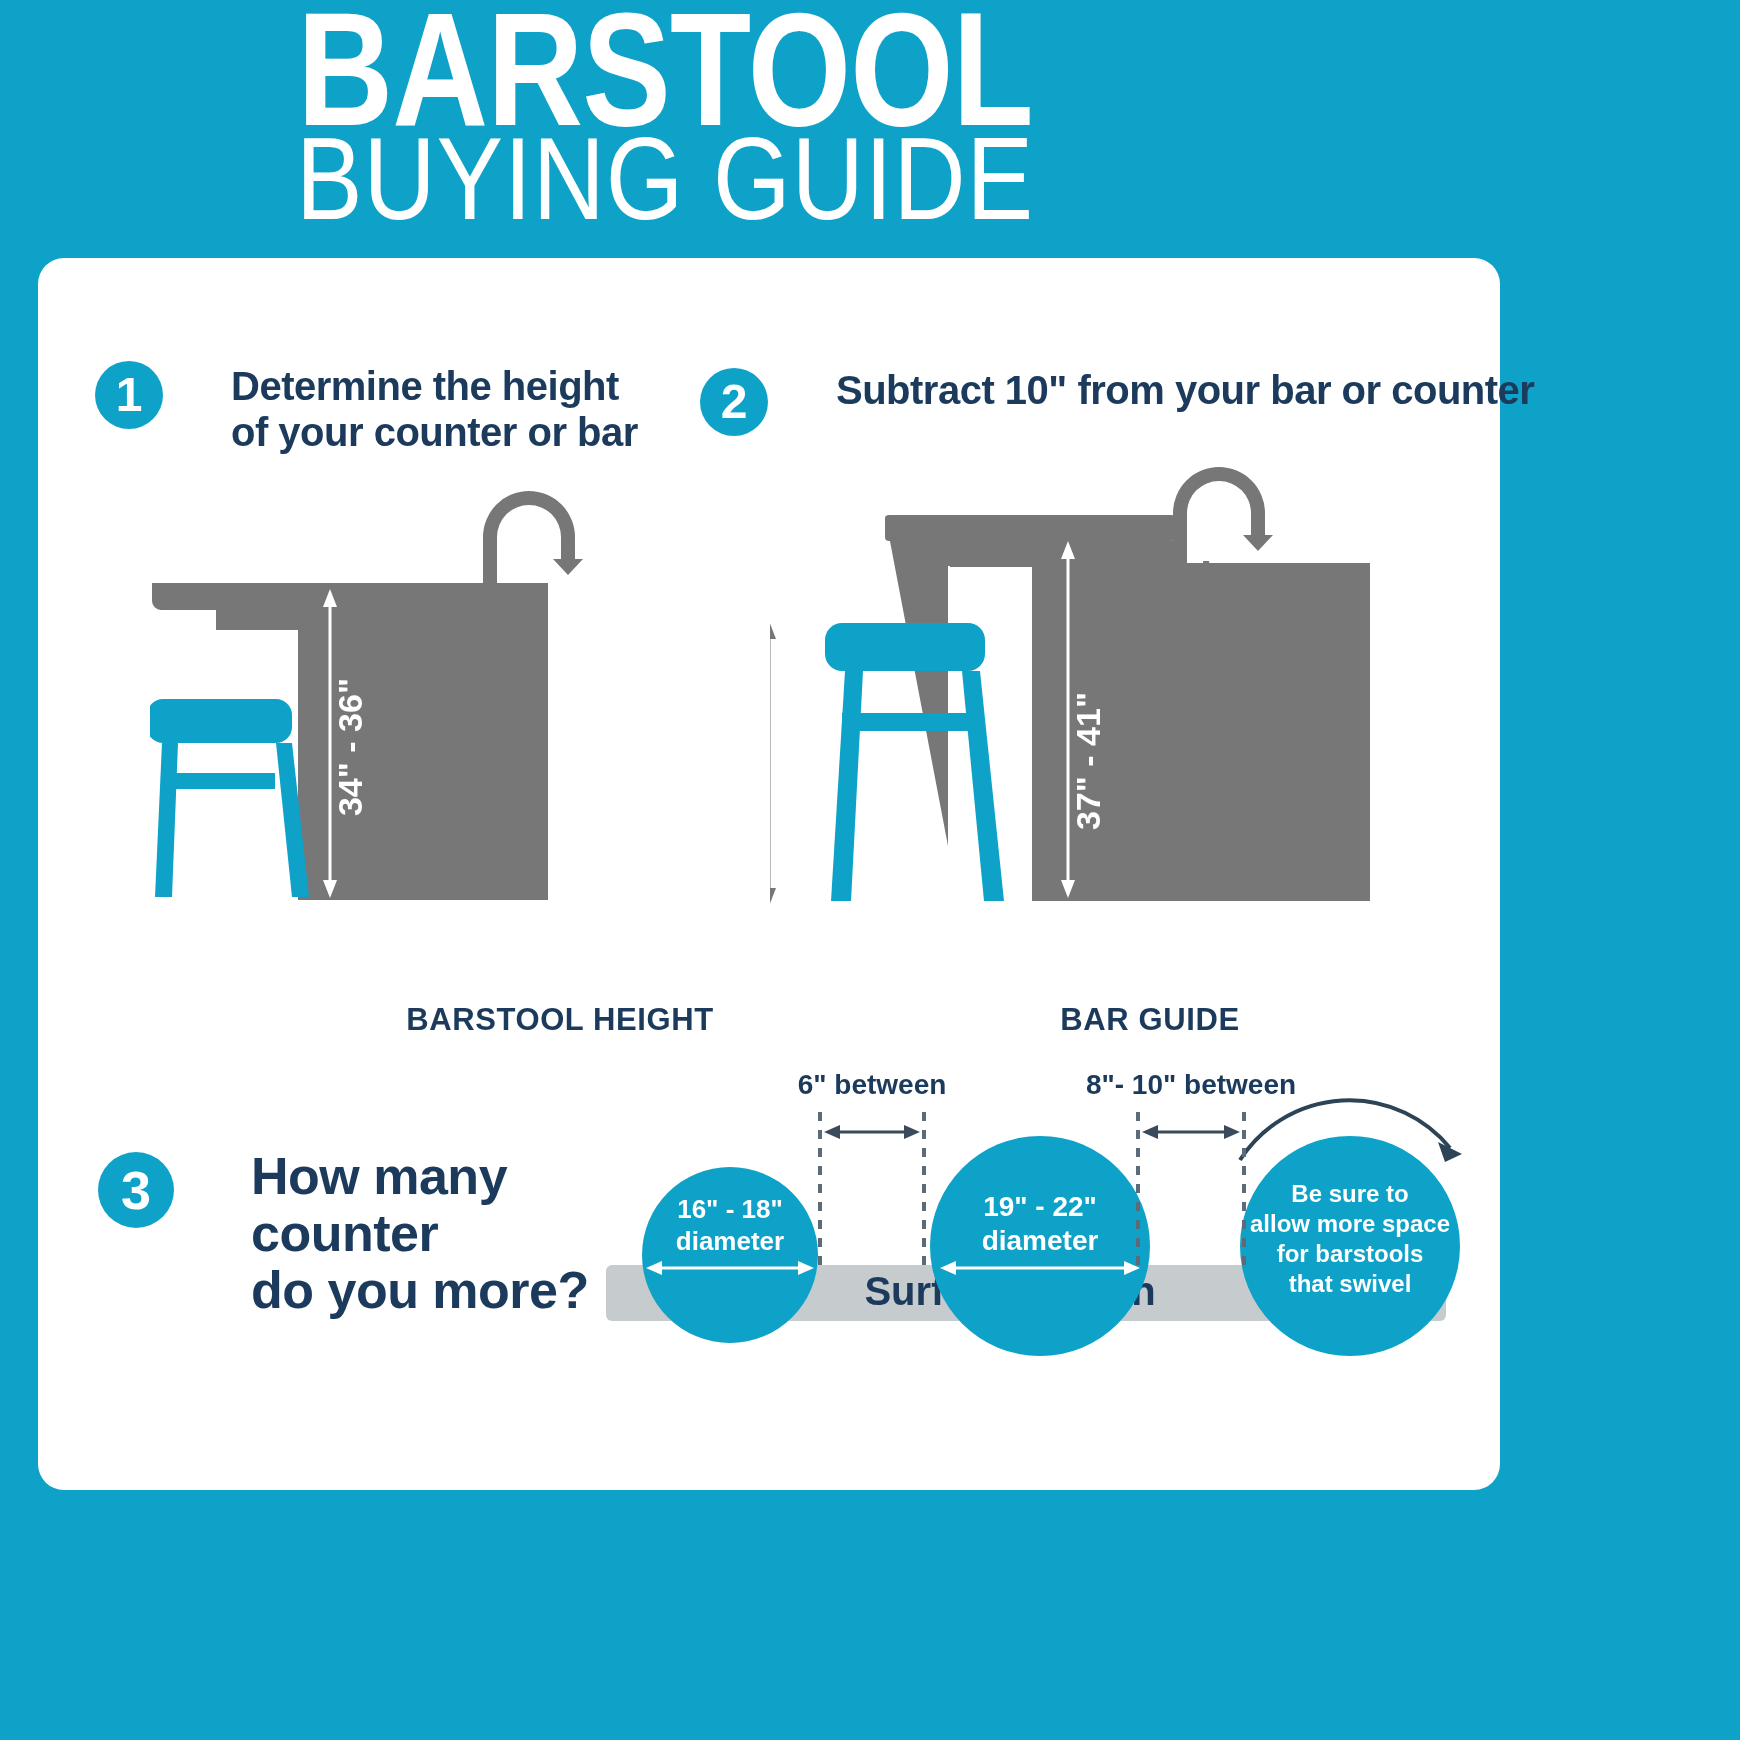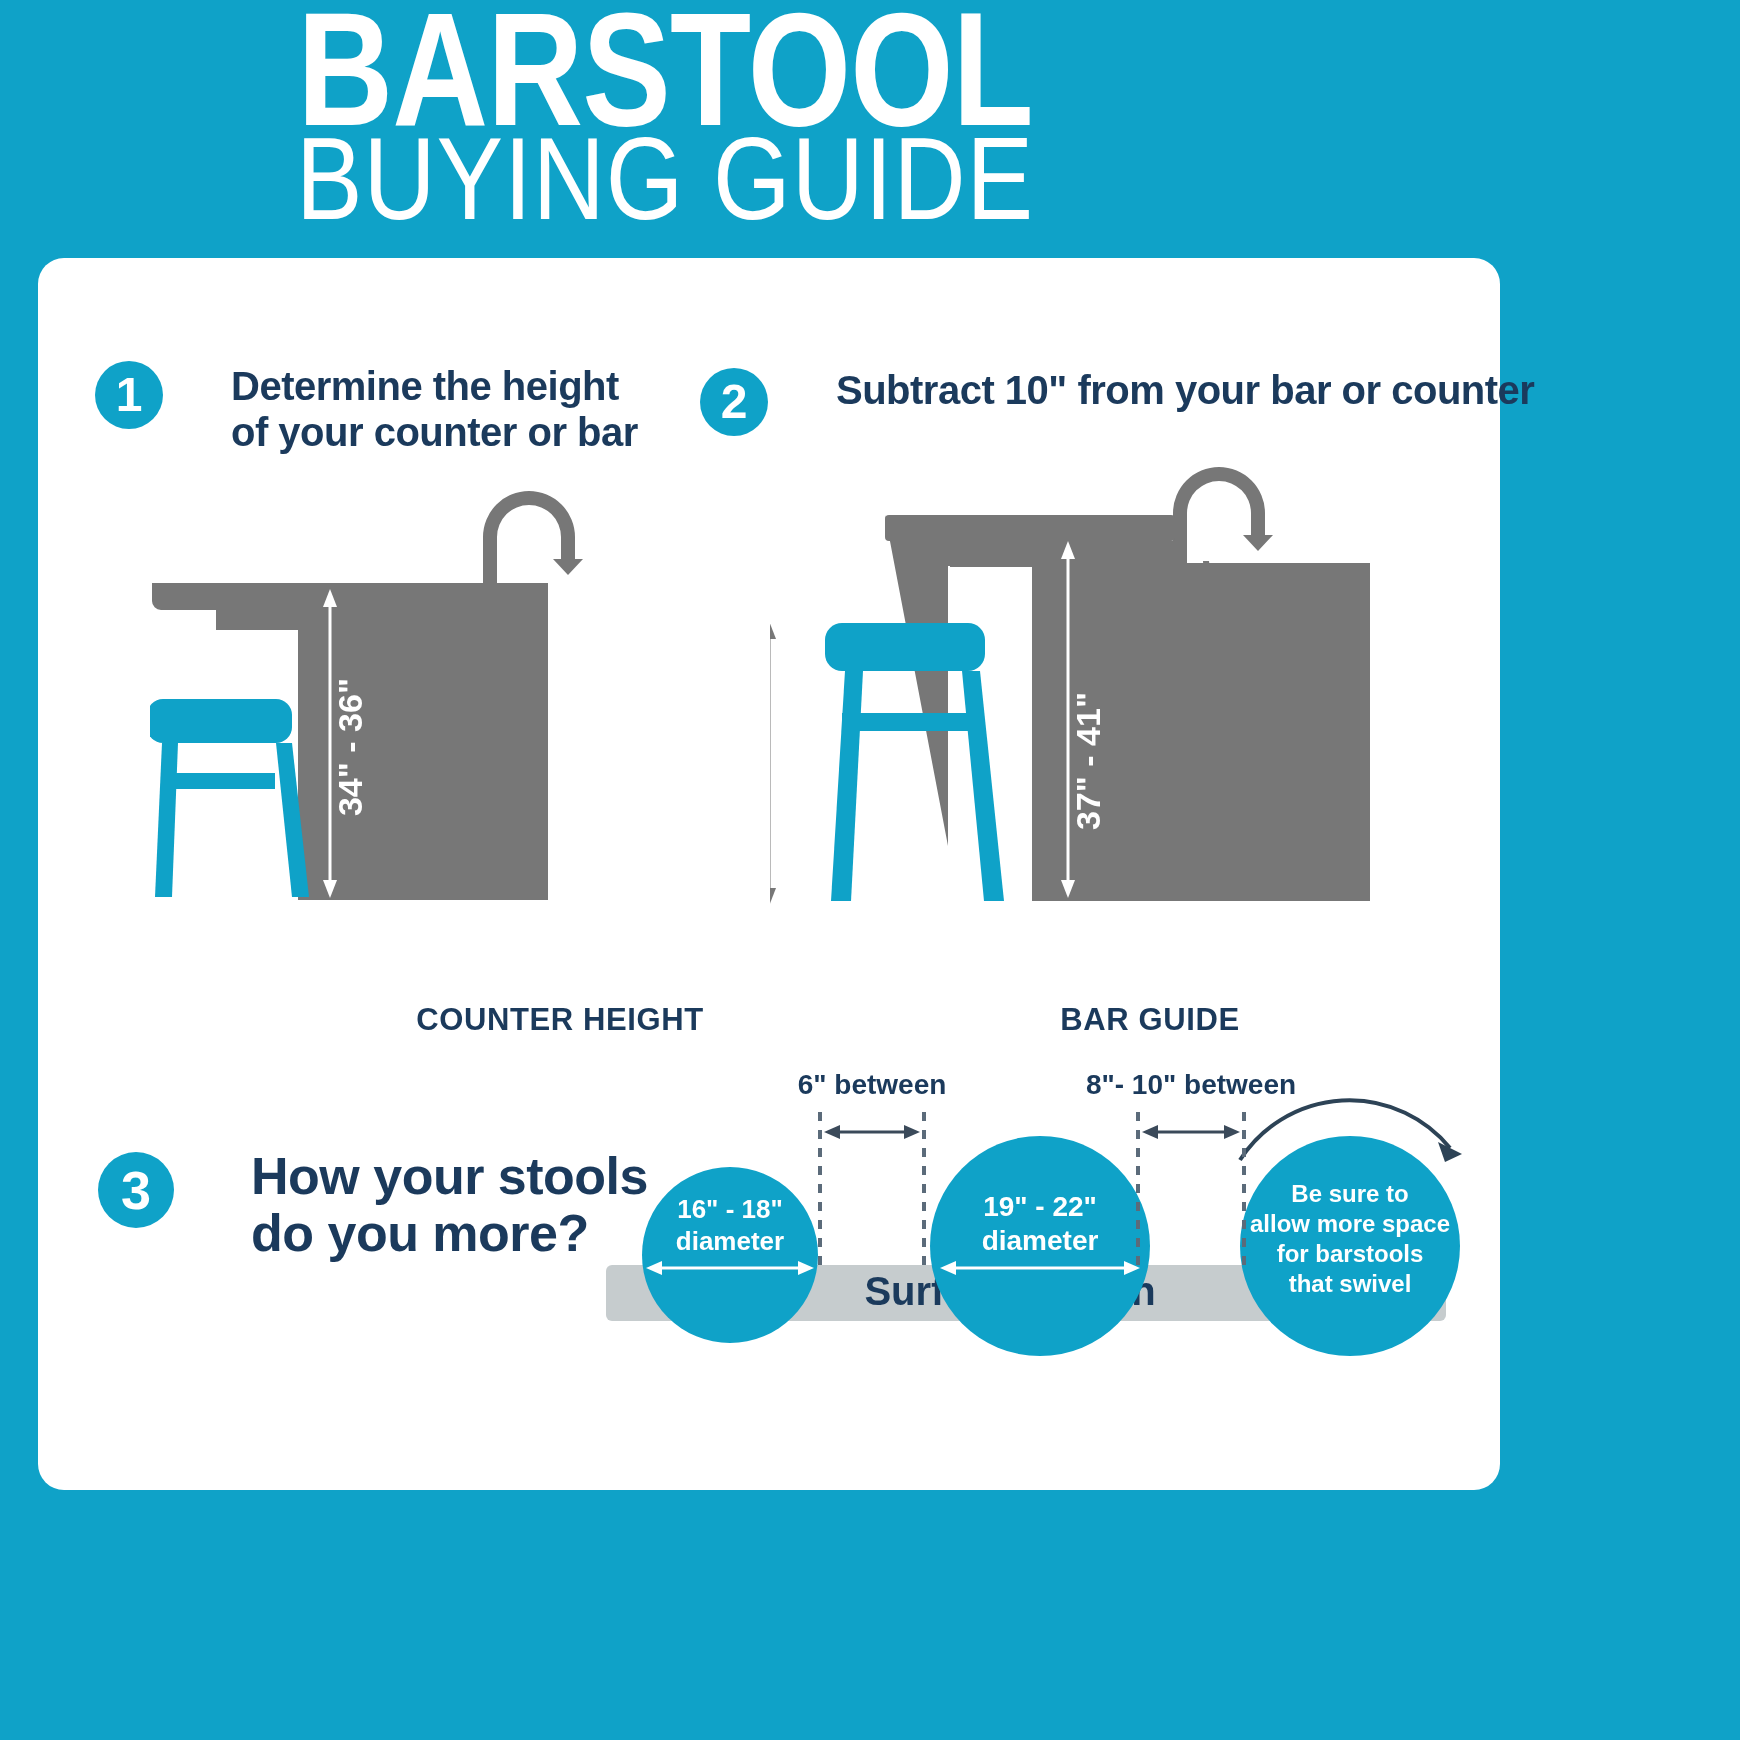--- a/index.html
+++ b/index.html
@@ -195,21 +195,21 @@
   <text class="dim-label" x="-105" y="347" font-size="34" text-anchor="middle" transform="rotate(-90 -105 347)">24" - 26"</text>
 
   <g stroke="#ffffff" stroke-width="3" fill="none">
     <line x1="180" y1="148" x2="180" y2="428"></line>
   </g>
   <polygon points="180,134 173,152 187,152" fill="#ffffff"></polygon>
   <polygon points="180,443 173,425 187,425" fill="#ffffff"></polygon>
   <text class="dim-label-white" x="212" y="292" font-size="34" text-anchor="middle" transform="rotate(-90 212 292)">34" - 36"</text>
 </svg>
 
-<div class="caption" id="cap-counter">COUNTER HEIGHT</div>
+<div class="caption" id="cap-counter">BARSTOOL HEIGHT</div>
 
 <svg id="diagram-bar" viewBox="0 0 600 510">
 
   <g fill="#777777">
     <path d="M403 58 a46 46 0 0 1 92 0 l0 8 -14 0 0 -8 a32 32 0 0 0 -64 0 l0 52 -14 0 z"></path>
     <rect x="403" y="96" width="14" height="42"></rect>
     <path d="M481 62 l14 0 0 18 8 0 -15 16 -15 -16 8 0 z"></path>
     <rect x="388" y="132" width="44" height="38" rx="2"></rect>
     <rect x="426" y="140" width="22" height="30" rx="2"></rect>
     <path d="M433 106 l6 0 4 34 -8 0 z"></path>
@@ -245,21 +245,21 @@
   </g>
   <polygon points="298,86 291,104 305,104" fill="#ffffff"></polygon>
   <polygon points="298,443 291,425 305,425" fill="#ffffff"></polygon>
   <text class="dim-label-white" x="330" y="306" font-size="34" text-anchor="middle" transform="rotate(-90 330 306)">37" - 41"</text>
 </svg>
 
 <div class="caption" id="cap-bar">BAR GUIDE</div>
 
 <div class="step-badge" id="badge-3">3</div>
 <div class="step-title" id="title-3">
-  <div>How your stools</div>
+  <div>How many counter</div>
   <div>do you more?</div>
 </div>
 
 <svg id="diagram-spacing" viewBox="0 0 880 320">
 
   <rect x="16" y="215" width="840" height="56" rx="6" fill="#c6ccce"></rect>
   <text class="svg-text-navy" x="420" y="255" font-size="40" text-anchor="middle">Surface Length</text>
 
   <circle cx="140" cy="205" r="88" fill="#0fa2c8"></circle>
   <text class="svg-text-white" x="140" y="168" font-size="26" text-anchor="middle">16" - 18"</text>

